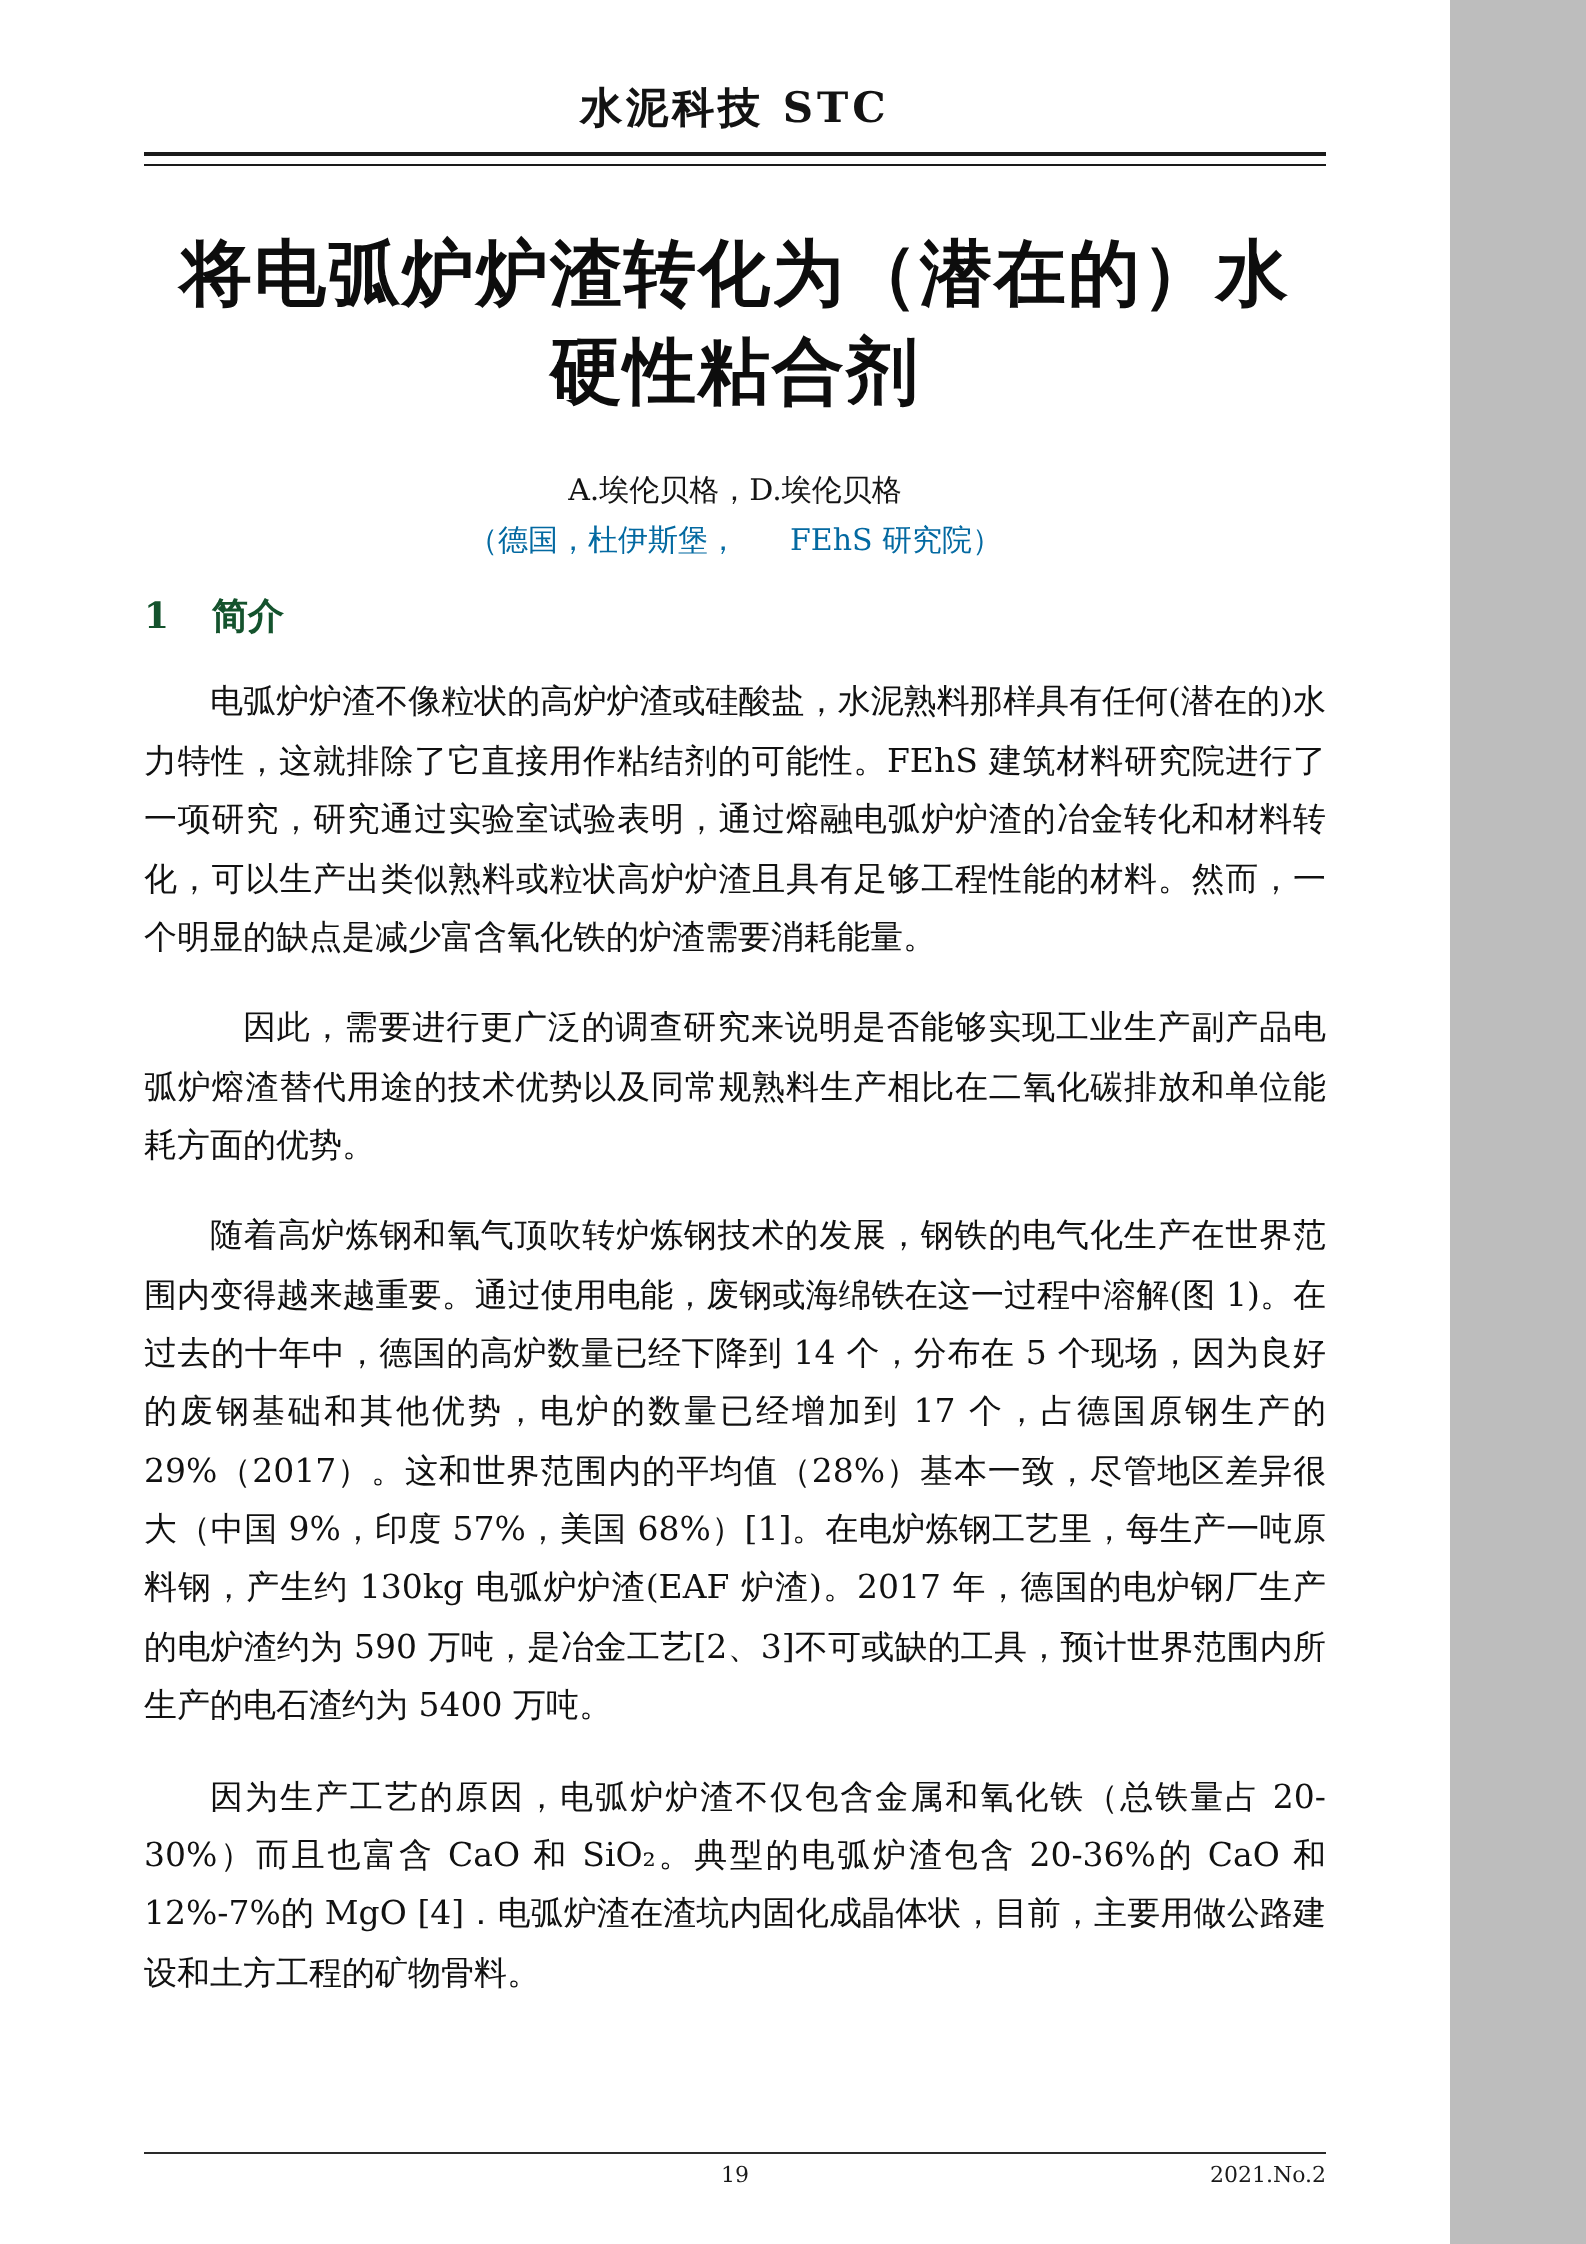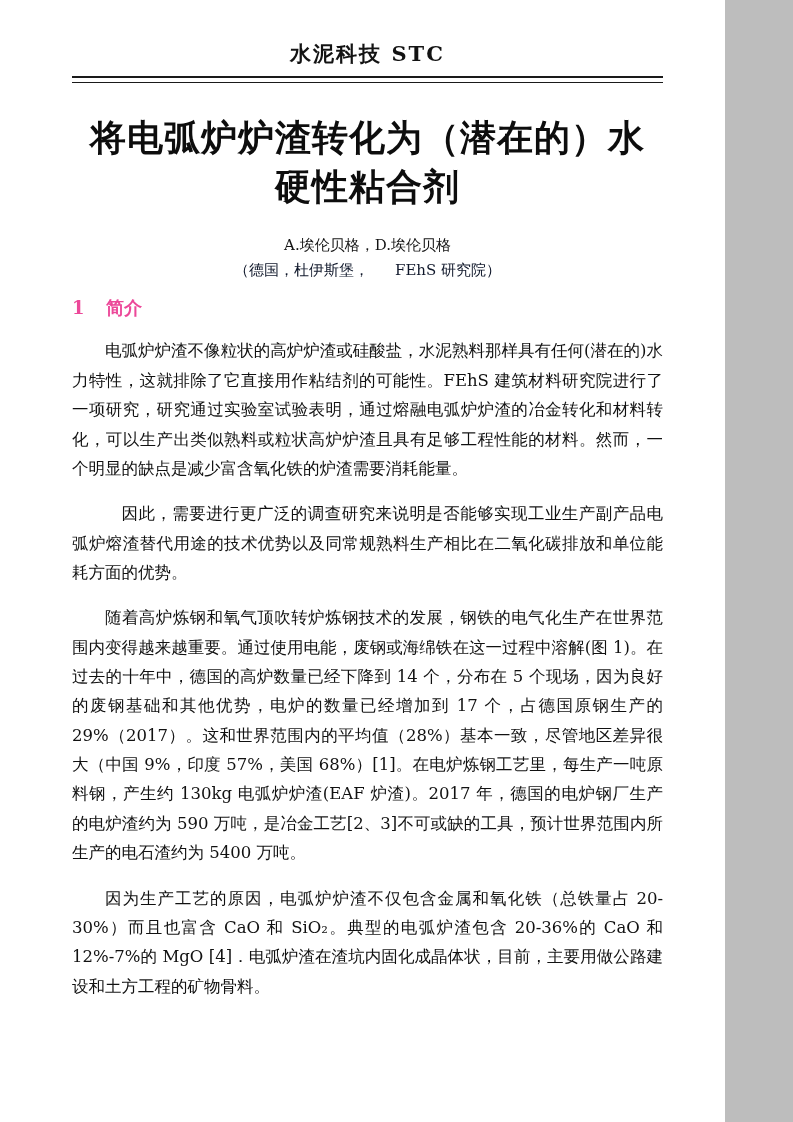--- a/index.html
+++ b/index.html
@@ -58,34 +58,34 @@
     font-size: 15px;
     line-height: 1.75;
     font-family: "DejaVu Serif", serif;
     color: #141414;
   }
   .affiliation {
     text-align: center;
     font-size: 15px;
     line-height: 1.6;
     font-family: "DejaVu Serif", serif;
-    color: #0f172a;
+    color: #0369a1;
     margin-bottom: 14px;
   }
   .affiliation .gap {
     display: inline-block;
     width: 26px;
   }
   
   .section-head {
     font-size: 18px;
     font-weight: 700;
     font-family: "DejaVu Serif", serif;
     margin: 14px 0 6px 0;
-    color: #ec4899;
+    color: #14532d;
   }
   .section-head .num {
     display: inline-block;
     width: 34px;
   }
   p.body {
     font-size: 16.5px;
     line-height: 1.78;
     text-align: justify;
     text-justify: inter-ideograph;
@@ -140,13 +140,21 @@
       <span class="num">1</span><span>简介</span>
     </div>
     <p class="body">电弧炉炉渣不像粒状的高炉炉渣或硅酸盐，水泥熟料那样具有任何(潜在的)水力特性，这就排除了它直接用作粘结剂的可能性。FEhS 建筑材料研究院进行了一项研究，研究通过实验室试验表明，通过熔融电弧炉炉渣的冶金转化和材料转化，可以生产出类似熟料或粒状高炉炉渣且具有足够工程性能的材料。然而，一个明显的缺点是减少富含氧化铁的炉渣需要消耗能量。</p>
     <p class="body extra-indent">因此，需要进行更广泛的调查研究来说明是否能够实现工业生产副产品电弧炉熔渣替代用途的技术优势以及同常规熟料生产相比在二氧化碳排放和单位能耗方面的优势。</p>
 
     <p class="body">随着高炉炼钢和氧气顶吹转炉炼钢技术的发展，钢铁的电气化生产在世界范围内变得越来越重要。通过使用电能，废钢或海绵铁在这一过程中溶解(图 1)。在过去的十年中，德国的高炉数量已经下降到 14 个，分布在 5 个现场，因为良好的废钢基础和其他优势，电炉的数量已经增加到 17 个，占德国原钢生产的 29%（2017）。这和世界范围内的平均值（28%）基本一致，尽管地区差异很大（中国 9%，印度 57%，美国 68%）[1]。在电炉炼钢工艺里，每生产一吨原料钢，产生约 130kg 电弧炉炉渣(EAF 炉渣)。2017 年，德国的电炉钢厂生产的电炉渣约为 590 万吨，是冶金工艺[2、3]不可或缺的工具，预计世界范围内所生产的电石渣约为 5400 万吨。</p>
     <p class="body">因为生产工艺的原因，电弧炉炉渣不仅包含金属和氧化铁（总铁量占 20-30%）而且也富含 CaO 和 SiO₂。典型的电弧炉渣包含 20-36%的 CaO 和 12%-7%的 MgO [4]．电弧炉渣在渣坑内固化成晶体状，目前，主要用做公路建设和土方工程的矿物骨料。</p>
 
   </div>
 
+  <div class="footer">
+    <div class="footer-rule"></div>
+    <div class="footer-row">
+      <div class="footer-left"></div>
+      <div class="footer-center">19</div>
+      <div class="footer-right">2021.No.2</div>
+    </div>
+  </div>
 </div>
 
 </body></html>

